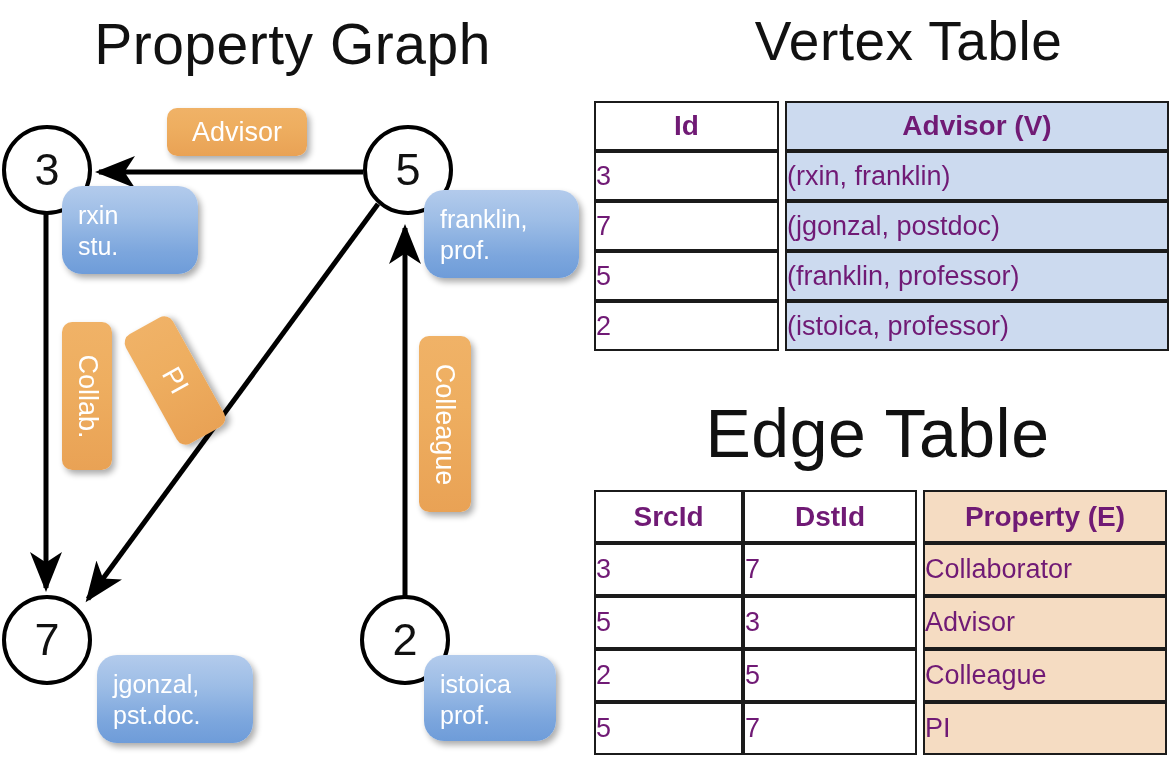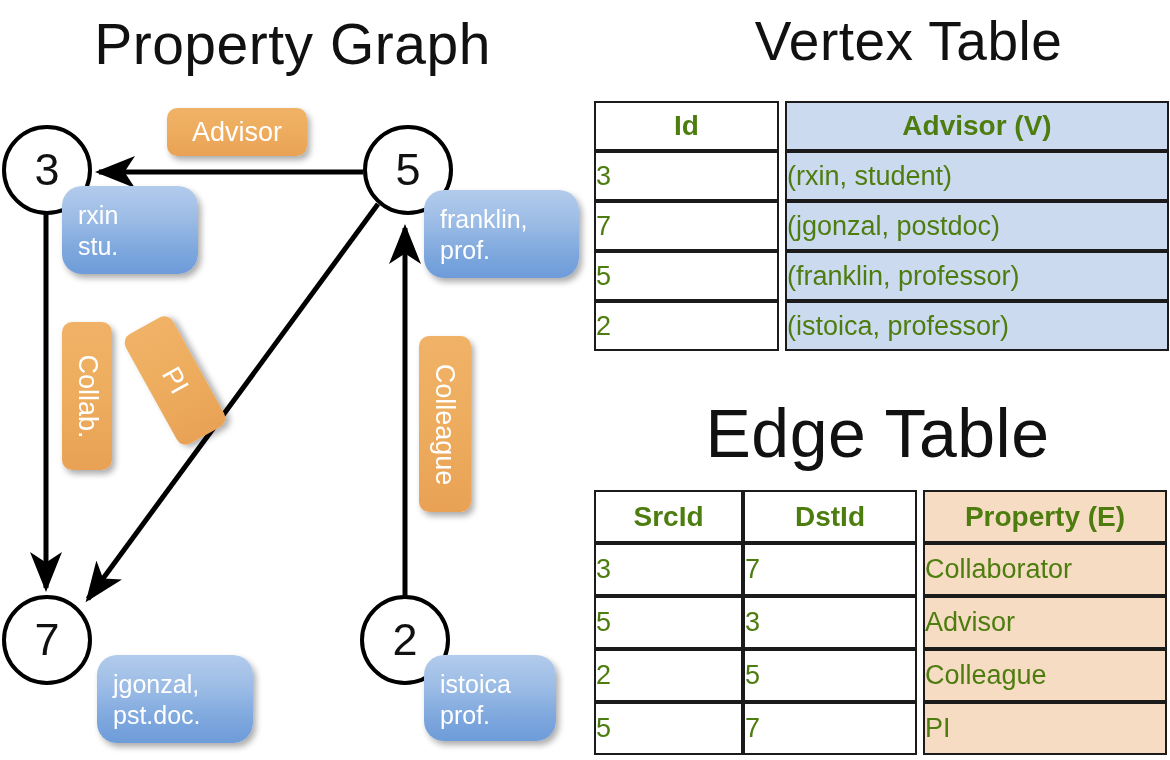--- a/index.html
+++ b/index.html
@@ -101,21 +101,21 @@
     border-collapse:separate;
     border-spacing:0;
     font-family:"Liberation Sans", sans-serif;
   }
   .tbl td,.tbl th{
     border:2px solid #1b1b1b;
     padding:0;
     vertical-align:middle;
     font-weight:400;
     font-size:27px;
-    color:#4d7c0f;
+    color:#701a75;
     background:#ffffff;
   }
   .tbl th{font-weight:700;font-size:28px;}
   .tbl .sep{
     border:none;
     background:transparent;
     width:6px;
     padding:0;
   }
 
@@ -198,21 +198,21 @@
       <tr>
         <th class="c-id">Id</th>
         <td class="sep"></td>
         <th class="c-prop">Advisor (V)</th>
       </tr>
     </thead>
     <tbody>
       <tr>
         <td class="c-id">3</td>
         <td class="sep"></td>
-        <td class="c-prop">(rxin, student)</td>
+        <td class="c-prop">(rxin, franklin)</td>
       </tr>
       <tr>
         <td class="c-id">7</td>
         <td class="sep"></td>
         <td class="c-prop">(jgonzal, postdoc)</td>
       </tr>
       <tr>
         <td class="c-id">5</td>
         <td class="sep"></td>
         <td class="c-prop">(franklin, professor)</td>

